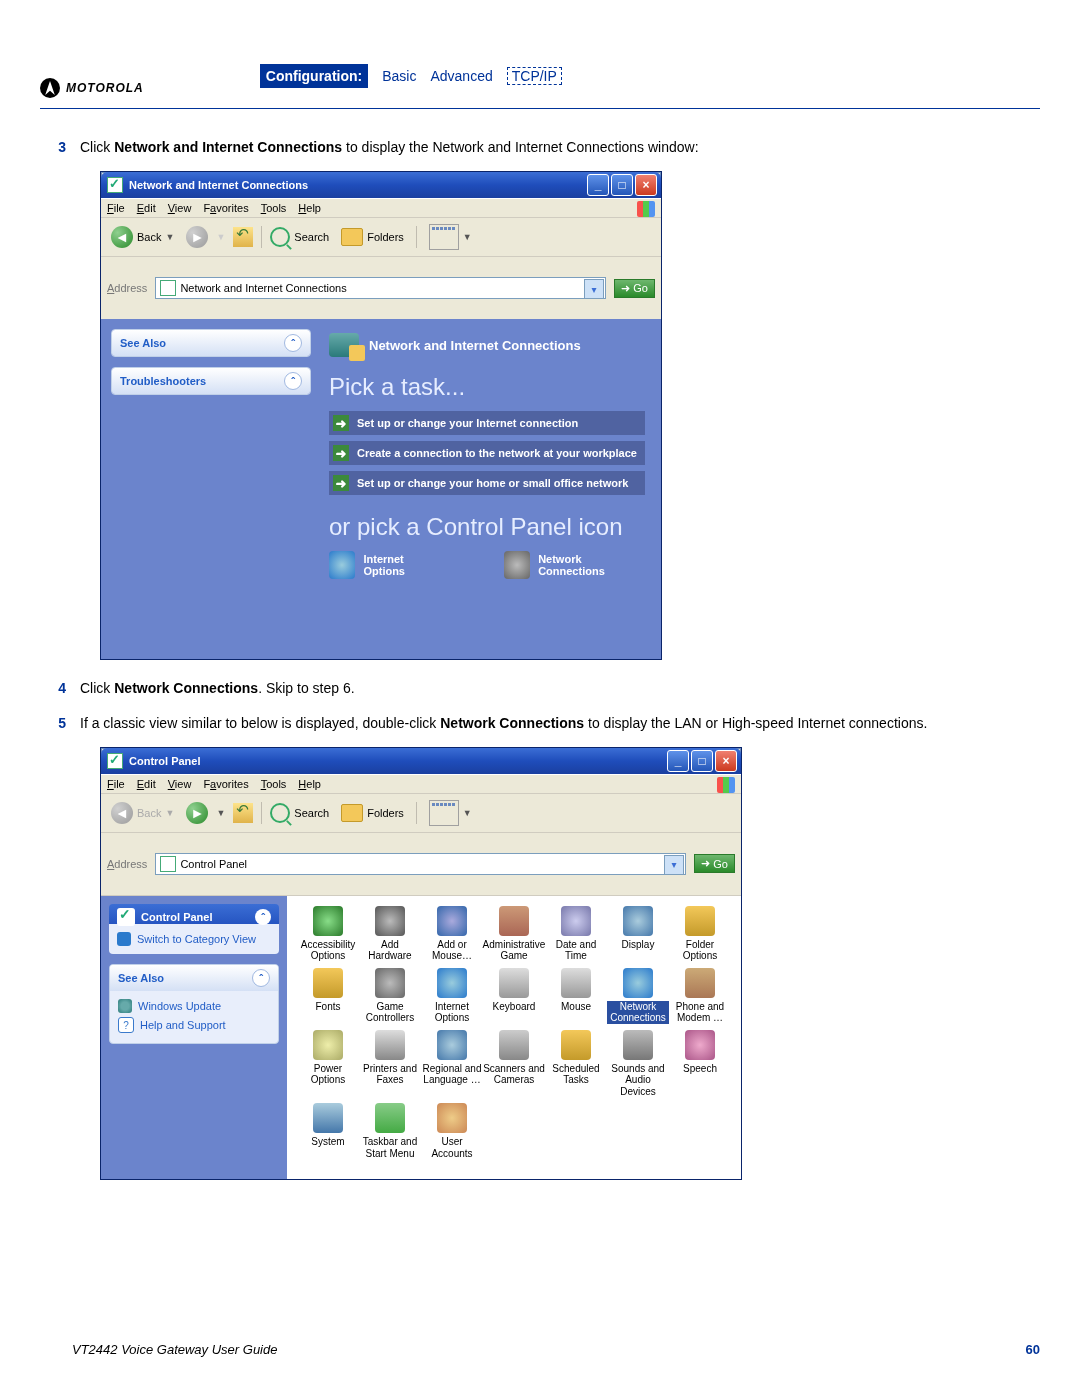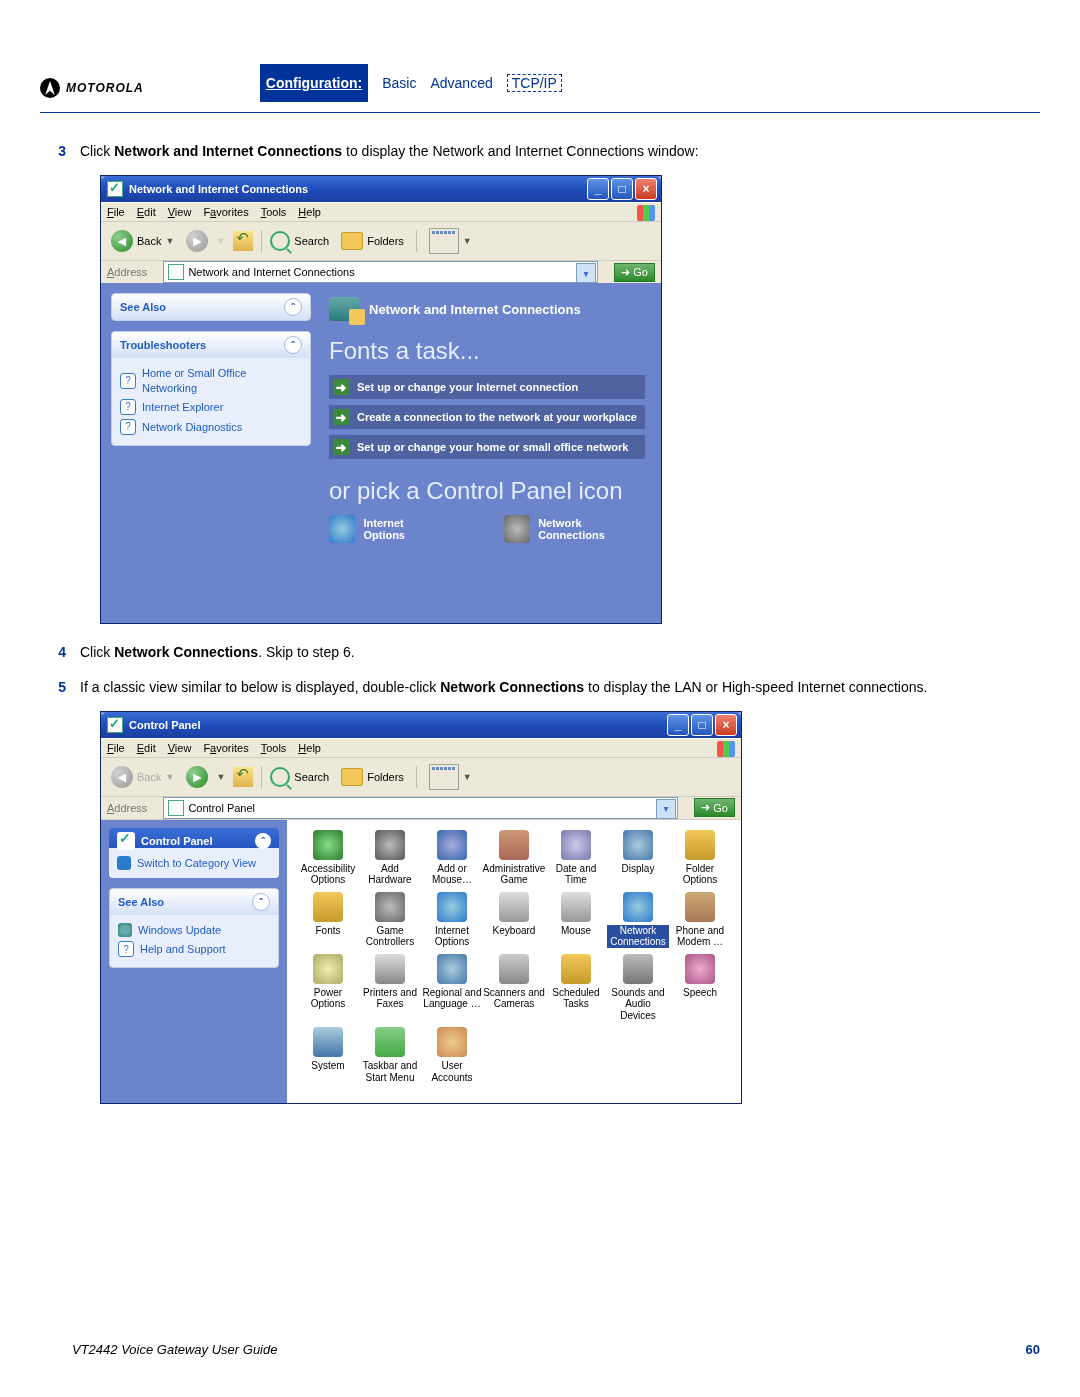--- a/index.html
+++ b/index.html
@@ -67,22 +67,21 @@
     gap: 14px;
     font-size: 14px;
     margin-top: 4px;
     margin-left: 100px;
     align-items: center;
   }
   .nav-config {
     background: #003399;
     color: #fff;
     font-weight: bold;
-    padding: 11px 6px;
-    text-decoration: underline;
+    padding: 4px 6px;
   }
   .nav-blue { color: #003399; }
   .nav-tcp {
     color: #003399;
     border: 1px dashed #003399;
     padding: 0 4px;
   }
   hr.header-rule {
     border: none;
     border-top: 1px solid #003399;
@@ -202,22 +201,22 @@
   .tb-folder {
     width:20px; height:16px; background:#f3c85a; border:1px solid #c49a2a; border-radius:2px; position:relative;
   }
   .tb-views {
     width:24px; height:20px; border:1px solid #a0a0a0; display:flex; flex-wrap:wrap; padding:2px; gap:1px;
   }
   .tb-views span { width:3px; height:3px; background:#6a8ac0; }
 
   .xp-address {
     background:#ece9d8;
-    padding:0 6px;
-    display:flex; align-items:center; gap:16px;
+    padding:20px 6px;
+    display:flex; align-items:center; gap:8px;
     border-top:1px solid #d0ccc0;
   }
   .xp-address .addr-label { color:#777; }
   .xp-address .addr-field {
     flex:1; background:#fff; border:1px solid #7b9ebd; height:20px;
     display:flex; align-items:center; padding:0 4px; gap:4px; position:relative;
   }
   .addr-dd { position:absolute; right:1px; top:1px; width:18px; height:18px; background:#cde1f7; border:1px solid #7b9ebd; display:flex;align-items:center;justify-content:center; color:#3b6ed5; font-size:10px; }
   .xp-go {
     background:linear-gradient(to bottom,#6eb76e,#2a8a2a);
@@ -467,42 +466,28 @@
           <div class="side-head">
             <span>See Also</span>
             <span class="collapse">ˆ</span>
           </div>
         </div>
         <div class="side-box">
           <div class="side-head">
             <span>Troubleshooters</span>
             <span class="collapse">ˆ</span>
           </div>
-          <div class="side-list">
-            <div class="side-item">
-                <span class="mini-icon ico-help"></span>
-                <span>Home or Small Office Networking</span>
-              </div>
-            <div class="side-item">
-                <span class="mini-icon ico-help"></span>
-                <span>Internet Explorer</span>
-              </div>
-            <div class="side-item">
-                <span class="mini-icon ico-help"></span>
-                <span>Network Diagnostics</span>
-              </div>
-          </div>
         </div>
       </div>
       <div class="main1">
         <div class="main1-header">
           <div class="big-icon"></div>
           <span>Network and Internet Connections</span>
         </div>
-        <div class="pick-task">Fonts a task...</div>
+        <div class="pick-task">Pick a task...</div>
         <div class="task-link">
             <span class="task-arrow">➜</span>
             <span>Set up or change your Internet connection</span>
           </div>
         <div class="task-link">
             <span class="task-arrow">➜</span>
             <span>Create a connection to the network at your workplace</span>
           </div>
         <div class="task-link">
             <span class="task-arrow">➜</span>

